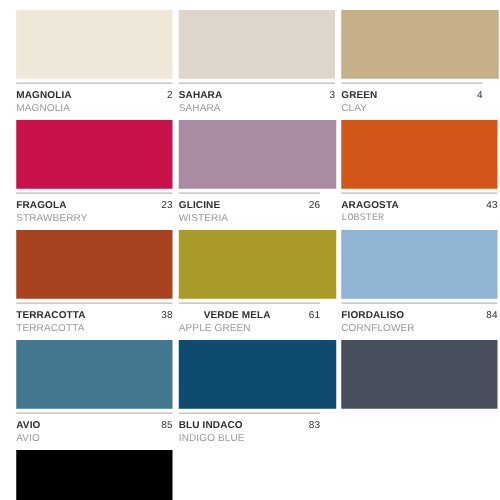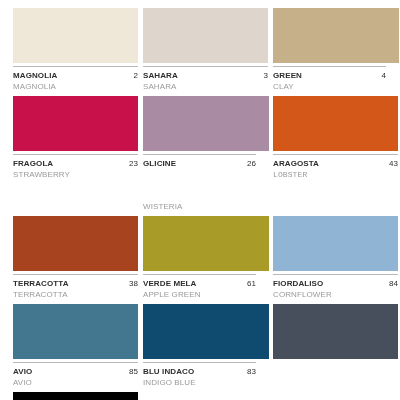--- a/index.html
+++ b/index.html
@@ -148,21 +148,21 @@
         </div>
       </div>
       <div class="swatch-cell col-3">
         <div class="swatch-chip" style="background-color: rgb(169, 139, 164);"></div>
         <div class="swatch-rule" style="background: rgb(185, 185, 185);"></div>
         <div class="swatch-meta">
           <div class="swatch-row-primary">
             <span class="swatch-name-it" style="color: rgb(46, 46, 46);">GLICINE</span>
             <span class="swatch-code" style="color: rgb(46, 46, 46);">26</span>
           </div>
-          <div class="swatch-name-en" style="color: rgb(154, 154, 154); margin-top: 32px;">WISTERIA</div>
+          <div class="swatch-name-en" style="color: rgb(154, 154, 154);">WISTERIA</div>
         </div>
       </div>
       <div class="swatch-cell col-1">
         <div class="swatch-chip" style="background-color: rgb(212, 87, 26);"></div>
         <div class="swatch-rule" style="background: rgb(185, 185, 185);"></div>
         <div class="swatch-meta">
           <div class="swatch-row-primary">
             <span class="swatch-name-it" style="color: rgb(46, 46, 46);">ARAGOSTA</span>
             <span class="swatch-code" style="color: rgb(46, 46, 46);">43</span>
           </div>
@@ -178,21 +178,21 @@
             <span class="swatch-code" style="color: rgb(46, 46, 46);">38</span>
           </div>
           <div class="swatch-name-en" style="color: rgb(154, 154, 154);">TERRACOTTA</div>
         </div>
       </div>
       <div class="swatch-cell col-3">
         <div class="swatch-chip" style="background-color: rgb(168, 155, 40);"></div>
         <div class="swatch-rule" style="background: rgb(185, 185, 185);"></div>
         <div class="swatch-meta">
           <div class="swatch-row-primary">
-            <span class="swatch-name-it" style="color: rgb(46, 46, 46);">VERDE MELA</span>
+            <span class="swatch-name-it" style="color: rgb(46, 46, 46); margin-left: 20px;">VERDE MELA</span>
             <span class="swatch-code" style="color: rgb(46, 46, 46);">61</span>
           </div>
           <div class="swatch-name-en" style="color: rgb(154, 154, 154);">APPLE GREEN</div>
         </div>
       </div>
       <div class="swatch-cell col-1">
         <div class="swatch-chip" style="background-color: rgb(143, 180, 212);"></div>
         <div class="swatch-rule" style="background: rgb(185, 185, 185);"></div>
         <div class="swatch-meta">
           <div class="swatch-row-primary">

